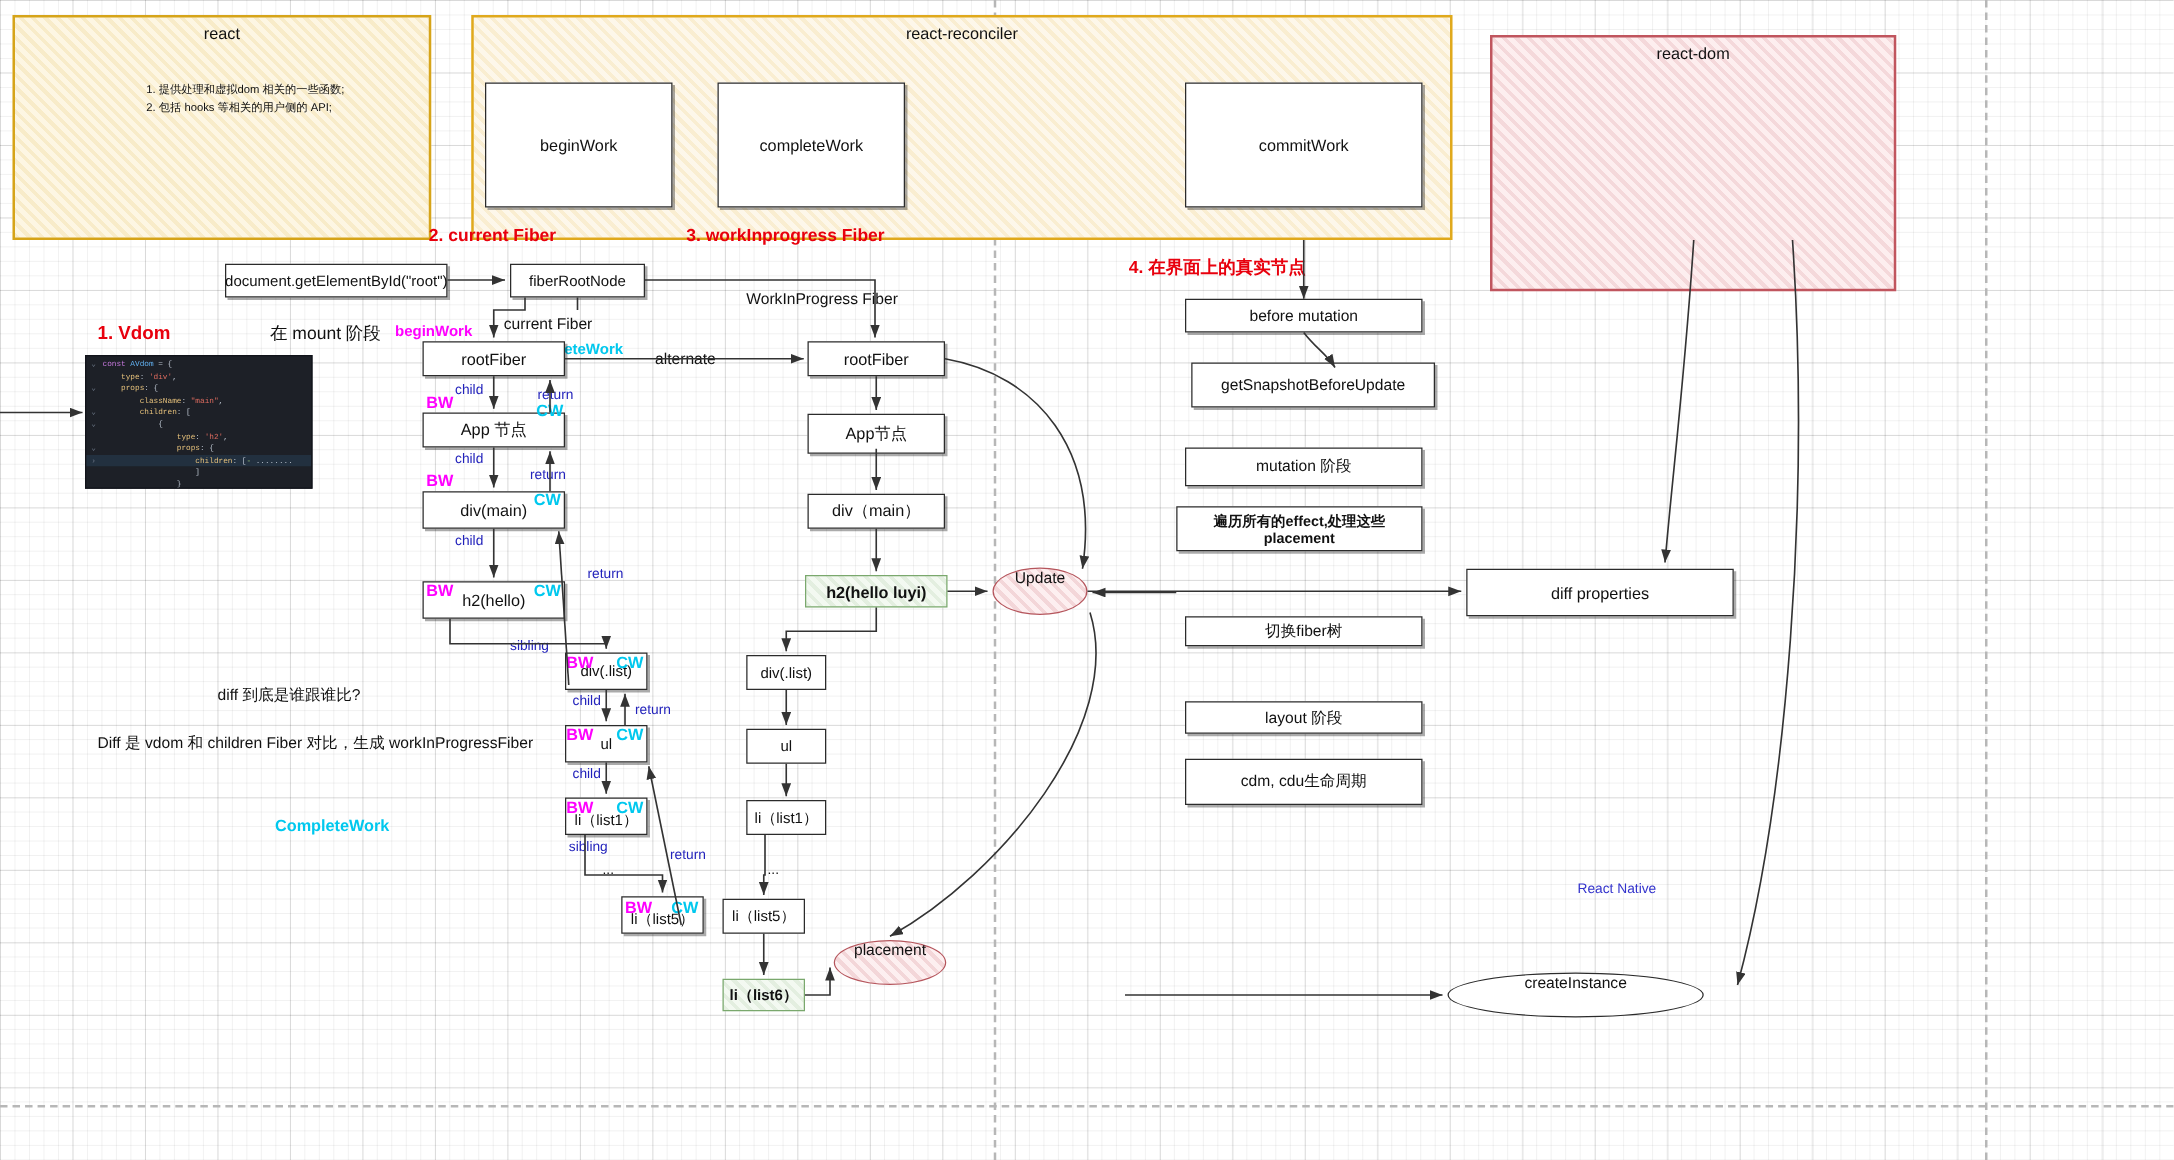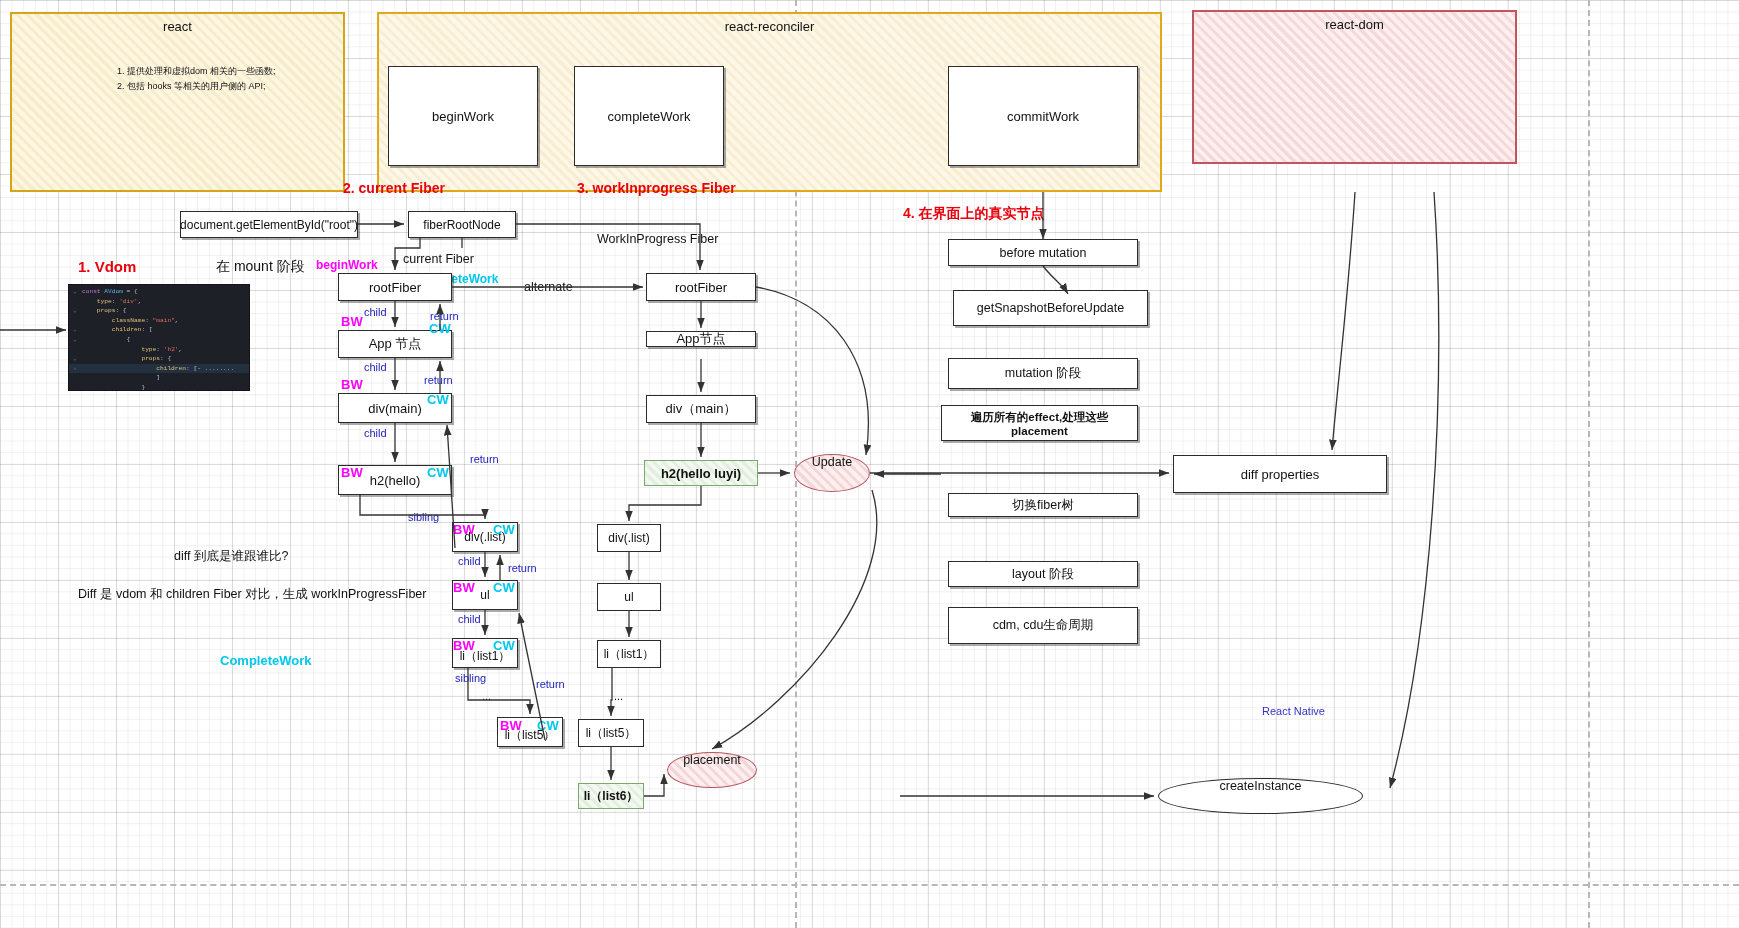--- a/index.html
+++ b/index.html
@@ -78,36 +78,36 @@
     <div style="position:absolute;left:105px;top:50px;font-size:9px;line-height:15px;color:#111;">
       <div>1. 提供处理和虚拟dom 相关的一些函数;</div>
       <div>2. 包括 hooks 等相关的用户侧的 API;</div>
     </div>
   </div>
 
   <div class="grp grp-reconciler" style="left:377px;top:12px;width:785px;height:180px;">
     <div class="glabel">react-reconciler</div>
   </div>
 
-  <div class="grp grp-dom" style="left:1192px;top:10px;width:325px;height:154px;">
+  <div class="grp grp-dom" style="left:1192px;top:28px;width:325px;height:205px;">
     <div class="glabel">react-dom</div>
   </div>
 
   <div class="box" style="left:388px;top:66px;width:150px;height:100px;">
     <span>beginWork</span>
   </div>
   <div class="box" style="left:574px;top:66px;width:150px;height:100px;">
     <span>completeWork</span>
   </div>
   <div class="box" style="left:948px;top:66px;width:190px;height:100px;">
     <span>commitWork</span>
   </div>
 
   <div class="lbl red" style="left:343px;top:180px;">2. current Fiber</div>
-  <div class="lbl red" style="left:577px;top:180px;">3. workInprogress Fiber</div>
+  <div class="lbl red" style="left:549px;top:180px;">3. workInprogress Fiber</div>
   <div class="lbl red" style="left:903px;top:205px;">4. 在界面上的真实节点</div>
   <div class="lbl red" style="left:78px;top:258px;font-size:15px;">1. Vdom</div>
 
   <div class="code" style="left:68px;top:284px;width:180px;height:103px;">
     <div class="ln"><span class="gut">⌄</span><span class="k">const</span> <span class="v">AVdom</span> = {</div>
     <div class="ln"><span class="gut"> </span>    <span class="p">type</span>: <span class="s">'div'</span>,</div>
     <div class="ln"><span class="gut">⌄</span>    <span class="p">props</span>: {</div>
     <div class="ln"><span class="gut"> </span>        <span class="p">className</span>: <span class="s">"main"</span>,</div>
     <div class="ln"><span class="gut">⌄</span>        <span class="p">children</span>: [</div>
     <div class="ln"><span class="gut">⌄</span>            {</div>
@@ -189,21 +189,21 @@
   <div class="lbl navy" style="left:458px;top:555px;">child</div>
   <div class="lbl navy" style="left:508px;top:562px;">return</div>
   <div class="lbl navy" style="left:458px;top:613px;">child</div>
   <div class="lbl navy" style="left:455px;top:672px;">sibling</div>
   <div class="lbl navy" style="left:536px;top:678px;">return</div>
   <div class="lbl" style="left:482px;top:690px;font-size:11px;">...</div>
 
   <div class="box" style="left:646px;top:273px;width:110px;height:28px;">
     <span>rootFiber</span>
     </div>
-  <div class="box" style="left:646px;top:331px;width:110px;height:16px;">
+  <div class="box" style="left:646px;top:331px;width:110px;height:32px;">
     <span>App节点</span>
     </div>
   <div class="box" style="left:646px;top:395px;width:110px;height:28px;">
     <span>div（main）</span>
     </div>
   <div class="box green" style="left:644px;top:460px;width:114px;height:26px;">
     <span>h2(hello luyi)</span>
     </div>
   <div class="box nosh" style="left:597px;top:524px;width:64px;height:28px;font-size:12px;">
     <span>div(.list)</span>

